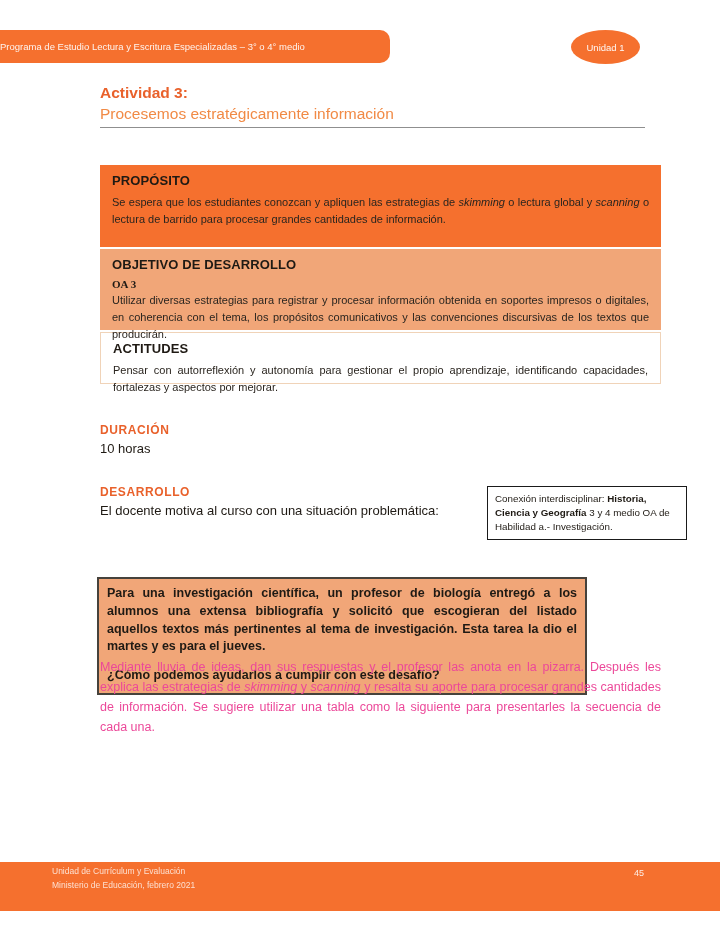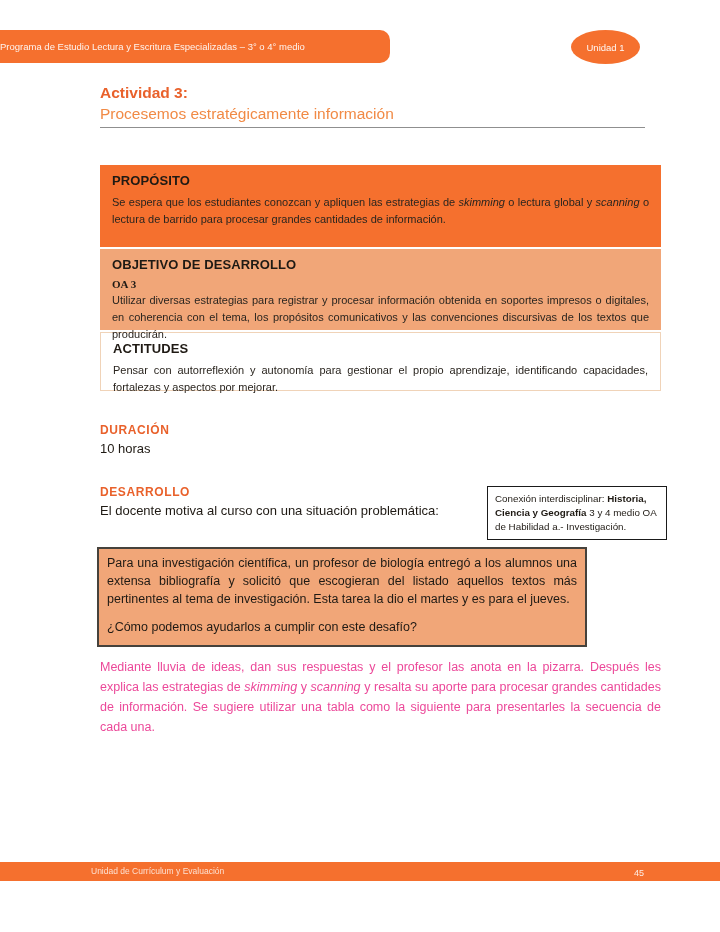--- a/index.html
+++ b/index.html
@@ -24,52 +24,53 @@
   .unit-badge .t{font-size:9.5px;color:rgba(255,255,255,.95);}
   
   .activity-title{position:absolute;left:100px;top:84px;margin:0;font-size:15.5px;font-weight:bold;color:var(--title-orange,#E9612B);}
   .activity-subtitle{position:absolute;left:100px;top:105px;margin:0;font-size:15.5px;font-weight:normal;color:var(--subtitle-orange,#F18A45);}
   .title-rule{position:absolute;left:100px;top:127px;width:545px;height:0;border-top:1px solid #8f8f8f;}
   
   .info-boxes{position:absolute;left:100px;top:165px;width:561px;}
   .box{box-sizing:border-box;width:100%;padding:8px 12px 6px;margin-bottom:2px;}
   .box-proposito{height:82px;background:var(--orange-primary,#F5702E);}
   .box-objetivo{height:81px;background:var(--orange-light,#F2A678);}
-  .box-actitudes{height:59px;background:#fff;border:1px solid var(--light-box-border,#F0D3B8);}
+  .box-actitudes{height:52px;background:#fff;border:1px solid var(--light-box-border,#F0D3B8);}
   .box h3{margin:0 0 6px;font-size:13px;color:#1f1a14;letter-spacing:.1px;}
   .box .oa{margin:4px 0 2px;font-size:11px;font-weight:bold;color:#1f1a14;font-family:Liberation Serif, serif;}
   .box p{margin:0;font-size:11px;line-height:1.55;color:#2a251f;text-align:justify;}
   .it{font-style:italic;}
   .b{font-weight:bold;}
   
   .section-heading{position:absolute;margin:0;font-size:12px;font-weight:bold;color:var(--title-orange,#ED6C2F);letter-spacing:.6px;}
   .duracion-h{left:100px;top:423px;}
   .duracion-v{position:absolute;left:100px;top:441px;margin:0;font-size:13px;color:#1f1a14;}
   .desarrollo-h{left:100px;top:485px;}
   .desarrollo-intro{position:absolute;left:100px;top:503px;margin:0;font-size:13px;color:#1f1a14;}
   
   .conexion{
-    position:absolute;left:487px;top:486px;width:180px;box-sizing:border-box;
+    position:absolute;left:487px;top:486px;width:200px;box-sizing:border-box;
     border:1.5px solid #1a1a1a;background:#fff;padding:5px 7px;
     font-size:9.8px;line-height:1.42;color:#1f1a14;
   }
   
   .problema{
-    position:absolute;left:97px;top:547px;width:490px;box-sizing:border-box;
+    position:absolute;left:97px;top:577px;width:490px;box-sizing:border-box;
     background:var(--orange-light,#F2A678);border:2px solid #46423c;
     padding:3px 8px 8px;
+    font-weight:bold;
   }
   .problema p{margin:3px 0 0;font-size:12.5px;line-height:1.42;color:#1f1a14;text-align:justify;}
   .problema p.q{margin-top:11px;text-align:left;}
   
   .cierre{position:absolute;left:100px;top:657px;width:561px;margin:0;font-size:12.5px;line-height:1.6;color:#ec4899;text-align:justify;}
   
   .footer{
-    position:absolute;left:0;top:862px;width:720px;height:19px;
-    background:var(--orange-primary,#F5702E);box-sizing:border-box;padding:3px 0 0 91px;
+    position:absolute;left:0;top:862px;width:720px;height:49px;
+    background:var(--orange-primary,#F5702E);box-sizing:border-box;padding:3px 0 0 52px;
   }
   .footer .l{font-size:8.5px;line-height:1.6;color:rgba(255,255,255,.78);}
   .footer .pn{position:absolute;left:634px;top:6px;font-size:9px;color:rgba(255,255,255,.88);}
 </style>
 </head>
 <body>
 
 <div class="page">
 
   <div class="header-bar">

